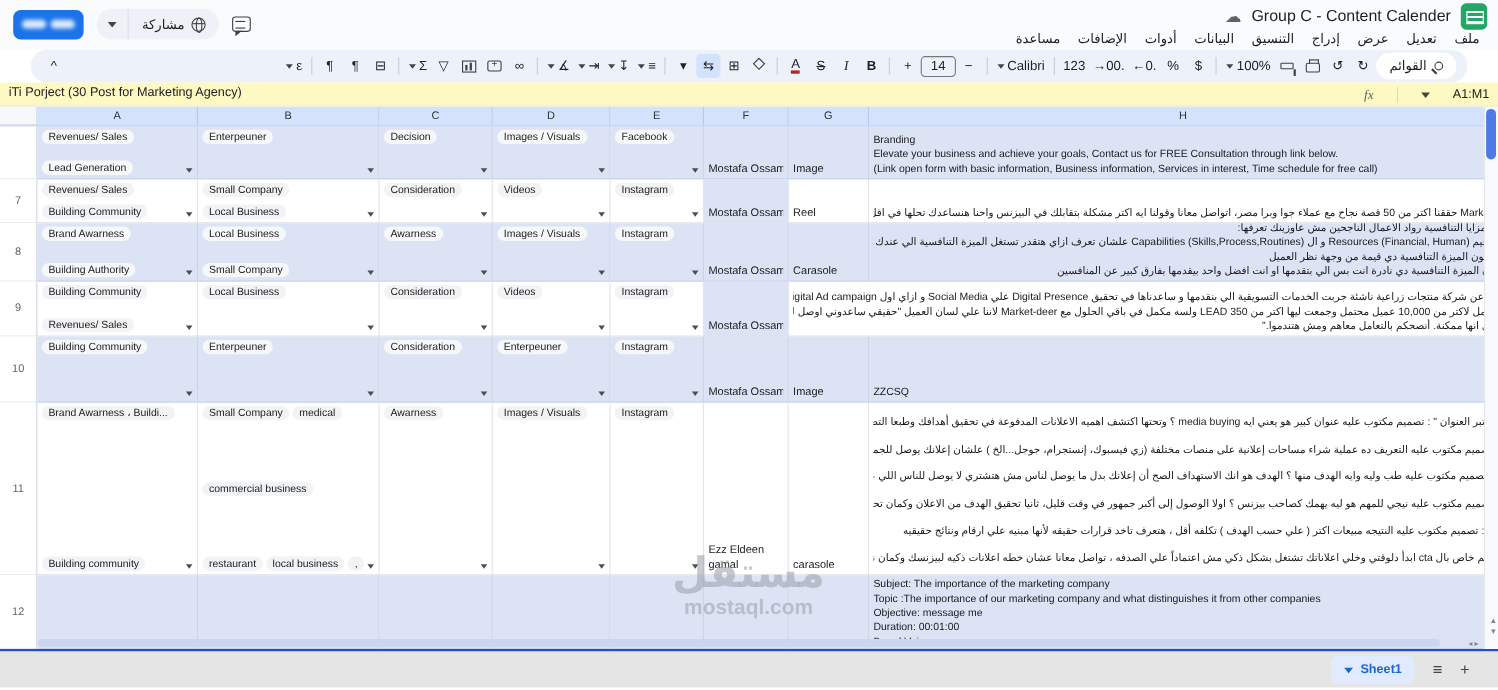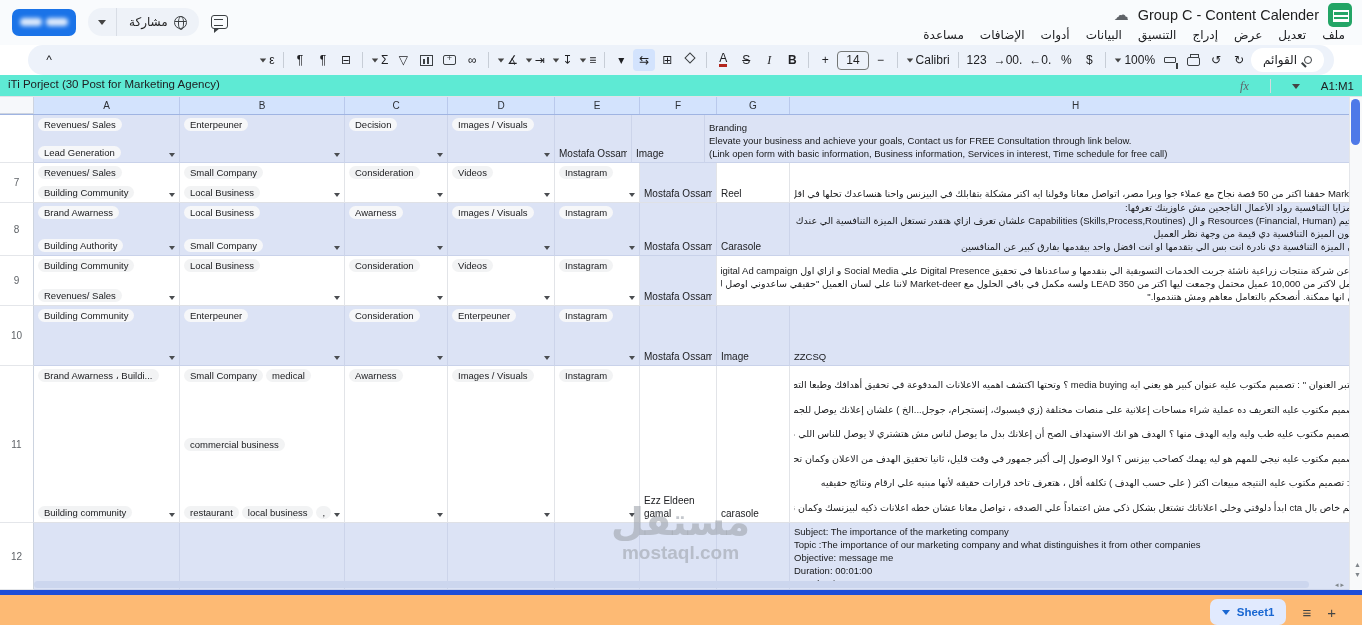--- a/index.html
+++ b/index.html
@@ -47,21 +47,21 @@
   .i-roller{width:12px;height:6px;border:1.4px solid #3c4043;border-radius:1px;position:relative;display:inline-block}
   .i-roller::after{content:"";position:absolute;right:-3px;top:5px;width:1.6px;height:6px;background:#3c4043}
   .i-bucket{width:8px;height:8px;border:1.4px solid #3c4043;transform:rotate(45deg);display:inline-block;position:relative;top:-2px}
   .i-chart{width:13px;height:11px;border:1.3px solid #3c4043;position:relative;display:inline-block}
   .i-chart::before{content:"";position:absolute;left:2px;bottom:1px;width:2px;height:5px;background:#3c4043}
   .i-chart::after{content:"";position:absolute;left:6px;bottom:1px;width:2px;height:7px;background:#3c4043}
   .i-combubble{width:13px;height:10px;border:1.3px solid #3c4043;border-radius:2px;position:relative;display:inline-block}
   .i-combubble::after{content:"+";position:absolute;left:3px;top:-3px;font-size:9px;color:#3c4043}
   .spacer{flex:1}
   
-  .fbar{height:22px;background:#5eead4;border-bottom:1px solid #e1e3e7;position:relative}
+  .fbar{height:22px;background:#fef9c3;border-bottom:1px solid #e1e3e7;position:relative}
   .f-content{position:absolute;left:8px;top:3px;font-size:11.5px;color:#202124}
   .f-right{position:absolute;right:8px;top:0;height:22px;display:flex;align-items:center;gap:21px}
   .f-fx{font-family:"Liberation Serif","DejaVu Serif",serif;font-style:italic;font-size:12px;color:#5f6368}
   .f-sep{width:1px;height:14px;background:#d5d9df}
   .f-range{font-size:11.5px;color:#202124}
   
   .gridwrap{position:relative;height:493px;background:#fff;overflow:hidden}
   .ghead{display:flex;height:18px;border-bottom:1px solid #9fb4e2;background:#fff}
   .gcorner{width:34px;background:#f6f8fb;border-right:1px solid #cdd4e0;border-bottom:1px solid #cdd4e0}
   .ghcell{background:#d3e3fd;border-right:1px solid #b9c9ec;display:flex;align-items:center;justify-content:center;
@@ -88,21 +88,21 @@
   .vscroll{position:absolute;right:0;top:0;bottom:0;width:13px;background:#f8f9fa;border-left:1px solid #e4e6ea}
   .vthumb{position:absolute;right:2px;top:2px;width:9px;height:46px;border-radius:5px;background:#4e79e8;cursor:grab}
   .varrows{position:absolute;right:1px;bottom:12px;display:flex;flex-direction:column;gap:3px;font-size:7px;color:#80868b}
   .hscroll{position:absolute;left:34px;right:14px;bottom:1px;height:8px}
   .hthumb{height:7px;border-radius:4px;background:#ccd6ee;width:97%;cursor:grab}
   .harrows{position:absolute;right:16px;bottom:1px;font-size:7px;color:#80868b;letter-spacing:2px}
   .watermark{position:absolute;left:588px;top:405px;width:185px;text-align:center;pointer-events:none}
   .wm-ar{font-size:38px;font-weight:bold;color:rgba(158,163,171,.6);line-height:40px}
   .wm-en{font-size:19px;font-weight:bold;color:rgba(158,163,171,.6)}
   
-  .sheetbar{height:35px;background:#fdba74;border-top:5px solid #1d4ed8;position:relative}
+  .sheetbar{height:35px;background:#e5e5e5;border-top:2px solid #1d4ed8;position:relative}
   .sb-right{position:absolute;right:26px;top:4px;display:flex;align-items:center;gap:16px}
   .sheet-tab{display:flex;align-items:center;gap:7px;background:#e1eafe;border-radius:7px;height:26px;padding:0 12px;cursor:pointer}
   .sheet-tab .tcaret{border-left:4px solid transparent;border-right:4px solid transparent;border-top:5px solid #1967d2}
   .sheet-tab .tlabel{font-size:11.5px;font-weight:bold;color:#1967d2}
   .sb-ic{font-size:15px;color:#444746;cursor:pointer;line-height:1}
 </style>
 </head>
 <body>
 
 <div class="topbar">
@@ -318,20 +318,26 @@
             <span class="chip">Decision</span>
           </div>
           <span class="cellcaret"></span>
         </div>
         <div class="cell chips" style="width: 107px;">
           <div class="chiprow">
             <span class="chip">Images / Visuals</span>
           </div>
           <span class="cellcaret"></span>
         </div>
+        <div class="cell chips" style="width: 85px;">
+          <div class="chiprow">
+            <span class="chip">Facebook</span>
+          </div>
+          <span class="cellcaret"></span>
+        </div>
         <div class="cell tint" style="width: 77px;">
           <div class="lines mid">
             <div class="ln">Mostafa Ossama</div>
           </div>
         </div>
         <div class="cell" style="width: 73px;">
           <div class="lines mid">
             <div class="ln">Image</div>
           </div>
         </div>

